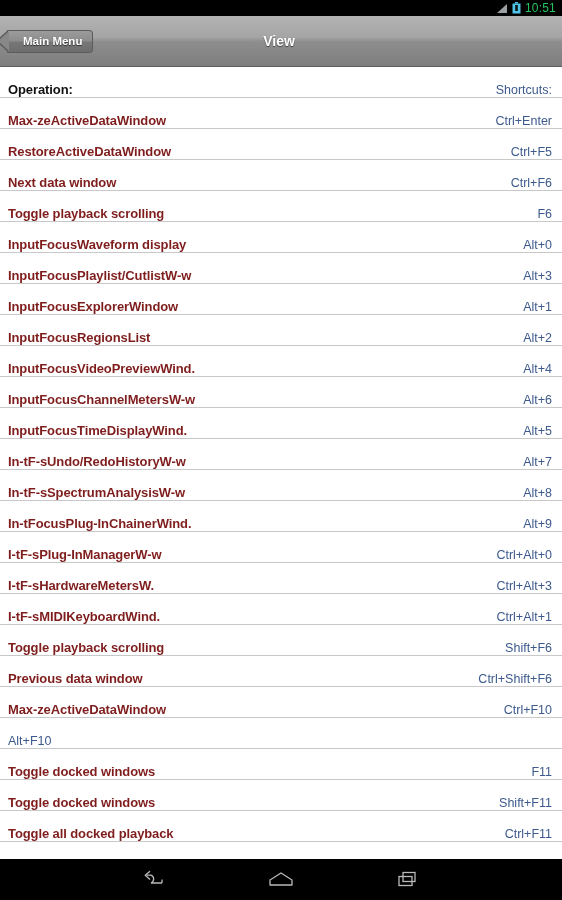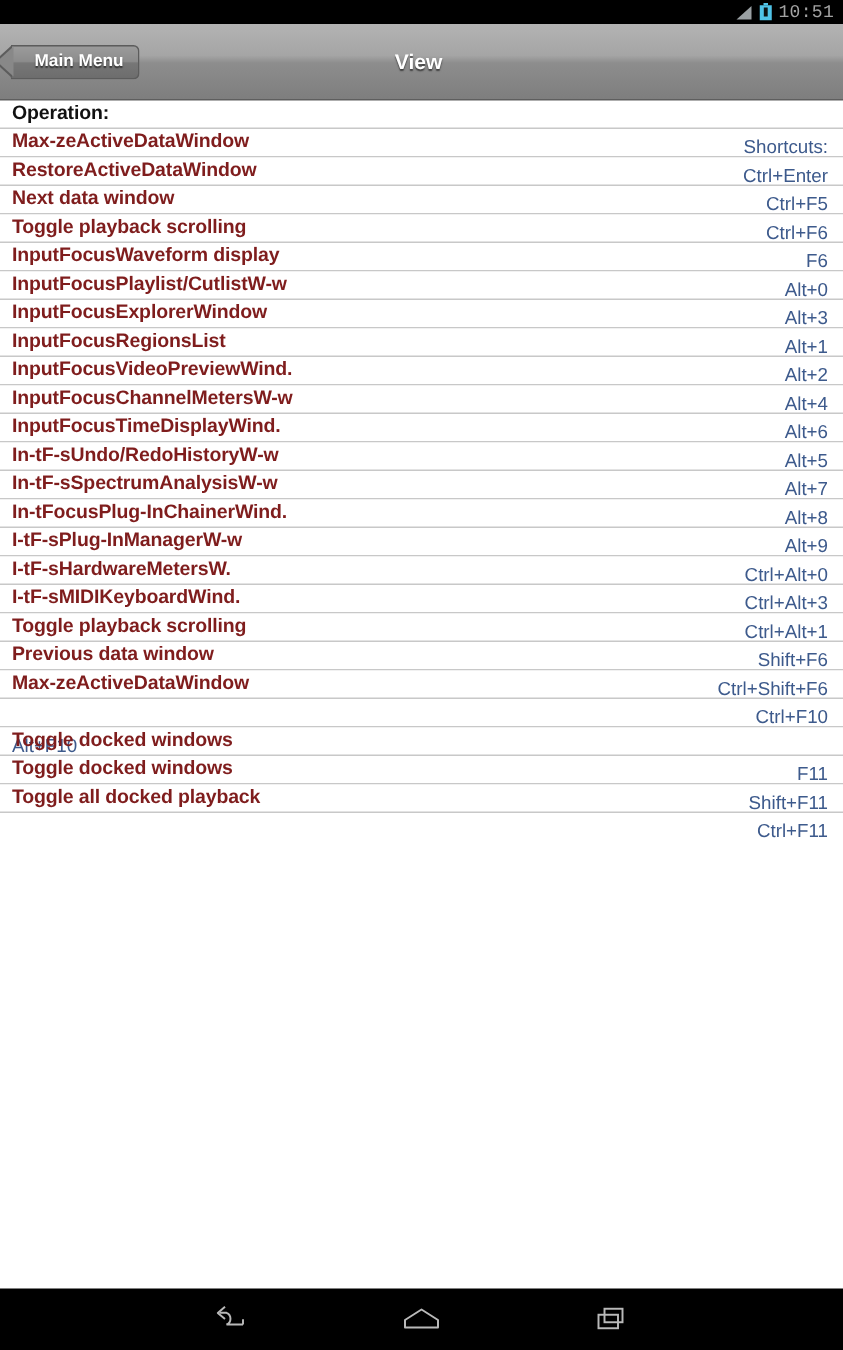--- a/index.html
+++ b/index.html
@@ -24,23 +24,23 @@
     justify-content: flex-end;
     padding-right: 6px;
     box-sizing: border-box;
   }
   .statusbar .sb-icons {
     display: flex;
     align-items: center;
     gap: 4px;
   }
   .sb-clock {
-    color: #a3a3a3;
+    color: #22c55e;
     font-size: 12px;
-    font-family: Liberation Mono, monospace;
+    font-family: Liberation Sans, sans-serif;
     letter-spacing: 0.2px;
     line-height: 16px;
   }
   .sb-signal { display: block; }
   .sb-battery { display: block; }
 
   
   .titlebar {
     height: 51px;
     position: relative;
@@ -98,23 +98,23 @@
   }
 
   
   .list {
     background: #ffffff;
     height: 810px;
     overflow: hidden;
   }
   .row {
     display: flex;
-    align-items: flex-start;
+    align-items: flex-end;
     justify-content: space-between;
-    height: 19px;
+    height: 31px;
     box-sizing: border-box;
     padding: 0 10px 0 8px;
     border-bottom: 1px solid #c8c8c8;
     background: #ffffff;
   }
   .row .op {
     color: #7f1d1d;
     font-size: 13px;
     font-weight: bold;
     letter-spacing: -0.1px;

